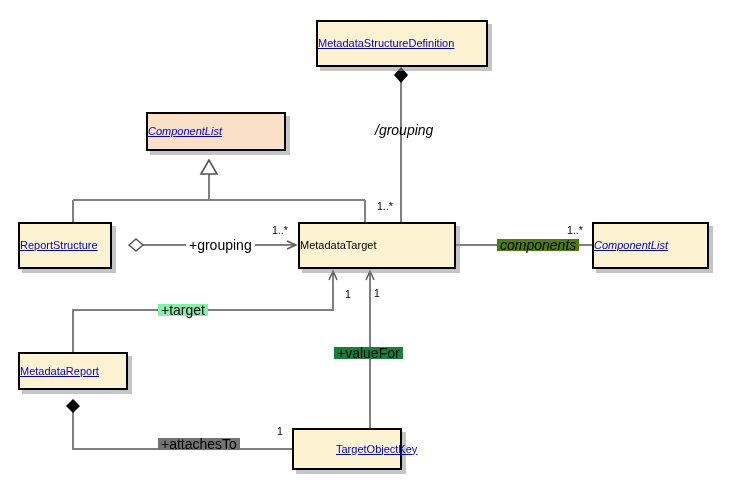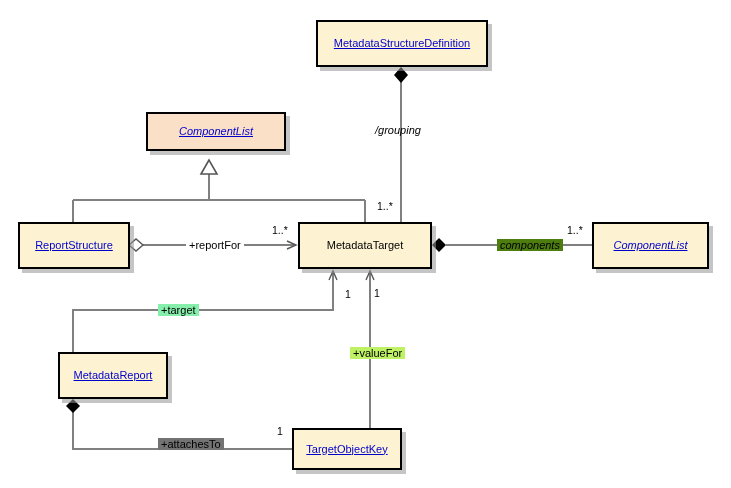--- a/index.html
+++ b/index.html
@@ -24,41 +24,41 @@
     width: 731px;
     height: 488px;
   }
   .node {
     position: absolute;
     box-sizing: border-box;
     border: 2px solid #000000;
     box-shadow: 4px 4px 0 rgba(150,150,150,0.55);
     display: flex;
     align-items: center;
-    justify-content: center;
+    justify-content: flex-start;
     text-align: center;
     z-index: 5;
   }
   .node .nm {
     font-size: 11px;
     line-height: 13px;
     letter-spacing: 0px;
     white-space: nowrap;
   }
   .fill-cream { background: #fdf3d2; }
   .fill-peach { background: #fbe0c8; }
   .link {
     color: #0000cc;
     text-decoration: underline;
   }
   .abstract { font-style: italic; }
   .plain { color: #000000; }
   .lbl {
     position: absolute;
-    font-size: 11px;
+    font-size: 14px;
     line-height: 12px;
     color: #000000;
     white-space: nowrap;
     z-index: 6;
   }
   .lbl.ital { font-style: italic; }
   .mult {
     position: absolute;
     font-size: 10.5px;
     line-height: 12px;
@@ -132,49 +132,49 @@
   </svg>
 
   <div class="node fill-cream" style="left:316px; top:20px; width:172px; height:47px;">
     <span class="nm link">MetadataStructureDefinition</span>
   </div>
 
   <div class="node fill-peach" style="left:146px; top:112px; width:140px; height:39px;">
     <span class="nm link abstract">ComponentList</span>
   </div>
 
-  <div class="node fill-cream" style="left:18px; top:222px; width:112px; height:47px;">
+  <div class="node fill-cream" style="left:18px; top:222px; width:94px; height:47px;">
     <span class="nm link">ReportStructure</span>
   </div>
 
-  <div class="node fill-cream" style="left:298px; top:222px; width:134px; height:47px;">
+  <div class="node fill-cream" style="left:298px; top:222px; width:158px; height:47px;">
     <span class="nm plain">MetadataTarget</span>
   </div>
 
   <div class="node fill-cream" style="left:592px; top:222px; width:117px; height:47px;">
     <span class="nm link abstract">ComponentList</span>
   </div>
 
-  <div class="node fill-cream" style="left:18px; top:352px; width:110px; height:47px;margin-left:40px;">
+  <div class="node fill-cream" style="left:18px; top:352px; width:110px; height:38px;">
     <span class="nm link">MetadataReport</span>
   </div>
 
-  <div class="node fill-cream" style="left:292px; top:428px; width:110px; height:42px;">
+  <div class="node fill-cream" style="left:292px; top:428px; width:110px; height:42px;padding-left:42px;">
     <span class="nm link">TargetObjectKey</span>
   </div>
 
   <div class="lbl ital" style="left:375px; top:124px;">/grouping</div>
 
-  <div class="lbl" style="left:186px; top:239px; background:#ffffff; padding:0 3px;">+reportFor</div>
+  <div class="lbl" style="left:186px; top:239px; background:#ffffff; padding:0 3px;">+grouping</div>
 
   <div class="lbl ital" style="left:497px; top:239px; background:#4d7c0f; padding:0 3px;">components</div>
 
   <div class="lbl" style="left:158px; top:304px; background:#86efac; padding:0 3px;">+target</div>
 
-  <div class="lbl" style="left:350px; top:347px; background:#bef264; padding:0 3px;">+valueFor</div>
+  <div class="lbl" style="left:334px; top:347px; background:#15803d; padding:0 3px;">+valueFor</div>
 
   <div class="lbl" style="left:158px; top:438px; background:#737373; padding:0 3px;">+attachesTo</div>
 
   <div class="mult" style="left:377px; top:200px;">1..*</div>
 
   <div class="mult" style="left:272px; top:224px;">1..*</div>
 
   <div class="mult" style="left:567px; top:224px;">1..*</div>
 
   <div class="mult" style="left:345px; top:288px;">1</div>

